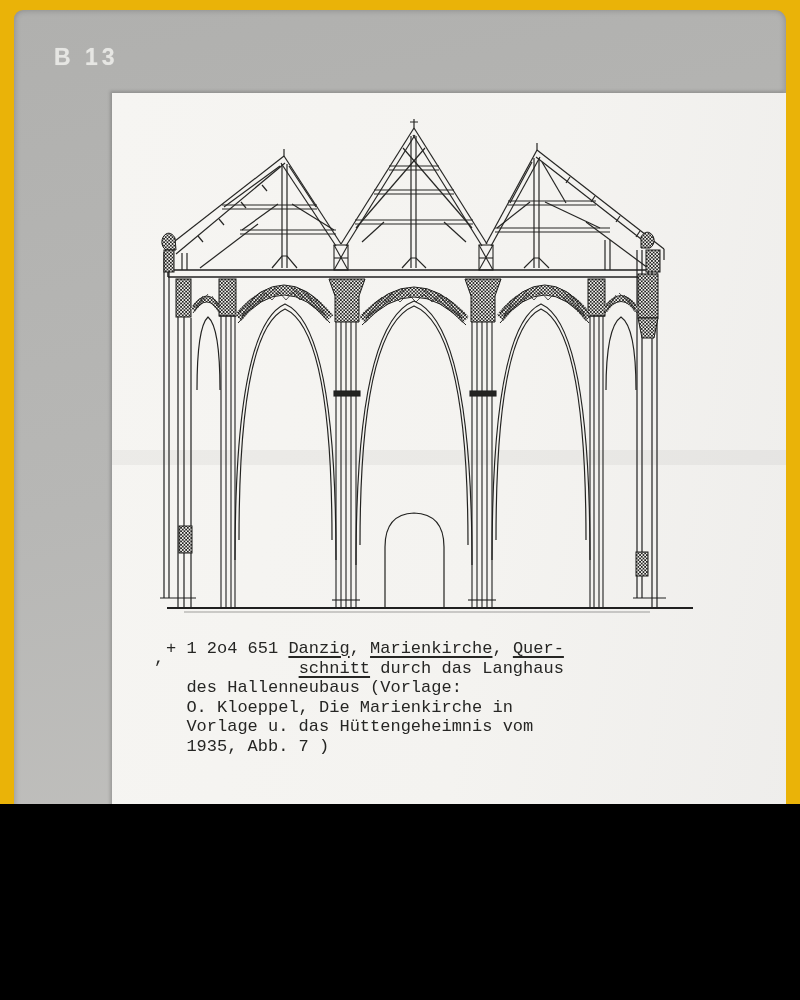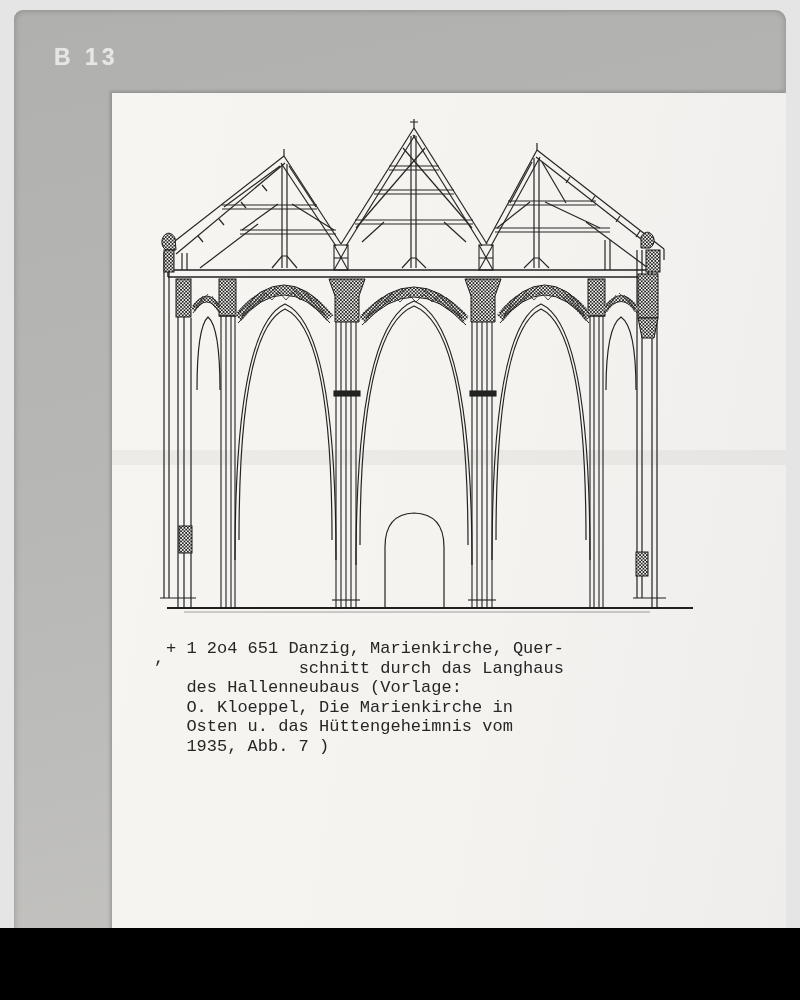--- a/index.html
+++ b/index.html
@@ -1,36 +1,36 @@
 <!DOCTYPE html>
 <html><head>
 <meta charset="utf-8">
 <style>
   html,body{margin:0;padding:0;background:#000;}
-  .stage{position:relative;width:800px;height:928px;background:#e5e5e5;overflow:hidden;
+  .stage{position:relative;width:800px;height:804px;background:#eab308;overflow:hidden;
          font-family:"Liberation Sans",sans-serif;}
   .mat{position:absolute;left:14px;top:10px;width:772px;height:978px;
        background:linear-gradient(168deg,#b0b0ae 0%,#b7b7b5 45%,#c6c5c2 100%);
        border-radius:9px 11px 17px 11px;overflow:hidden;
        box-shadow:inset 0 0 6px rgba(0,0,0,.25);}
   .mat-label{position:absolute;left:40px;top:34px;color:#e6e6e3;
        font-family:"Liberation Sans",sans-serif;font-weight:700;font-size:23px;
        letter-spacing:4px;white-space:pre;text-shadow:0 0 1px rgba(255,255,255,.4);}
   .card{position:absolute;left:98px;top:83px;width:674px;height:895px;
        background:linear-gradient(100deg,#f6f5f2 0%,#f4f3f0 55%,#eeedeb 100%);
        box-shadow:-2px -2px 3px rgba(0,0,0,.18);}
   .scanband{position:absolute;left:0;top:357px;width:674px;height:15px;
        background:rgba(60,60,58,.05);}
   svg.drawing{position:absolute;left:0;top:0;}
   .caption{position:absolute;left:54px;top:546px;color:#262624;
        font-family:"Liberation Mono","DejaVu Sans Mono",monospace;
        font-size:17px;line-height:19.6px;}
   .caption .ln{white-space:pre;}
   .caption span{white-space:pre;}
-  .caption .u{text-underline-offset:3px;
+  .caption .u{text-decoration:underline;text-underline-offset:3px;
        text-decoration-thickness:1.5px;}
   .stray{position:absolute;left:42px;top:556px;color:#262624;
        font-family:"Liberation Mono","DejaVu Sans Mono",monospace;font-size:17px;}
 </style>
 </head>
 <body>
 
 <div class="stage">
   <div class="mat">
     <div class="mat-label">B 13</div>
@@ -270,19 +270,19 @@
 
       <div class="scanband"></div>
 
       <span class="stray">,</span>
 
       <div class="caption">
         <div class="ln"><span>+ 1 2o4 651 </span><span class="u">Danzig</span><span>, </span><span class="u">Marienkirche</span><span>, </span><span class="u">Quer-</span></div>
         <div class="ln"><span>             </span><span class="u">schnitt</span><span> durch das Langhaus</span></div>
         <div class="ln">  des Hallenneubaus (Vorlage:</div>
         <div class="ln">  O. Kloeppel, Die Marienkirche in</div>
-        <div class="ln">  Osten u. das Hüttengeheimnis vom</div>
+        <div class="ln">  Vorlage u. das Hüttengeheimnis vom</div>
         <div class="ln">  1935, Abb. 7 )</div>
       </div>
 
     </div>
   </div>
 </div>
 
 </body></html>

